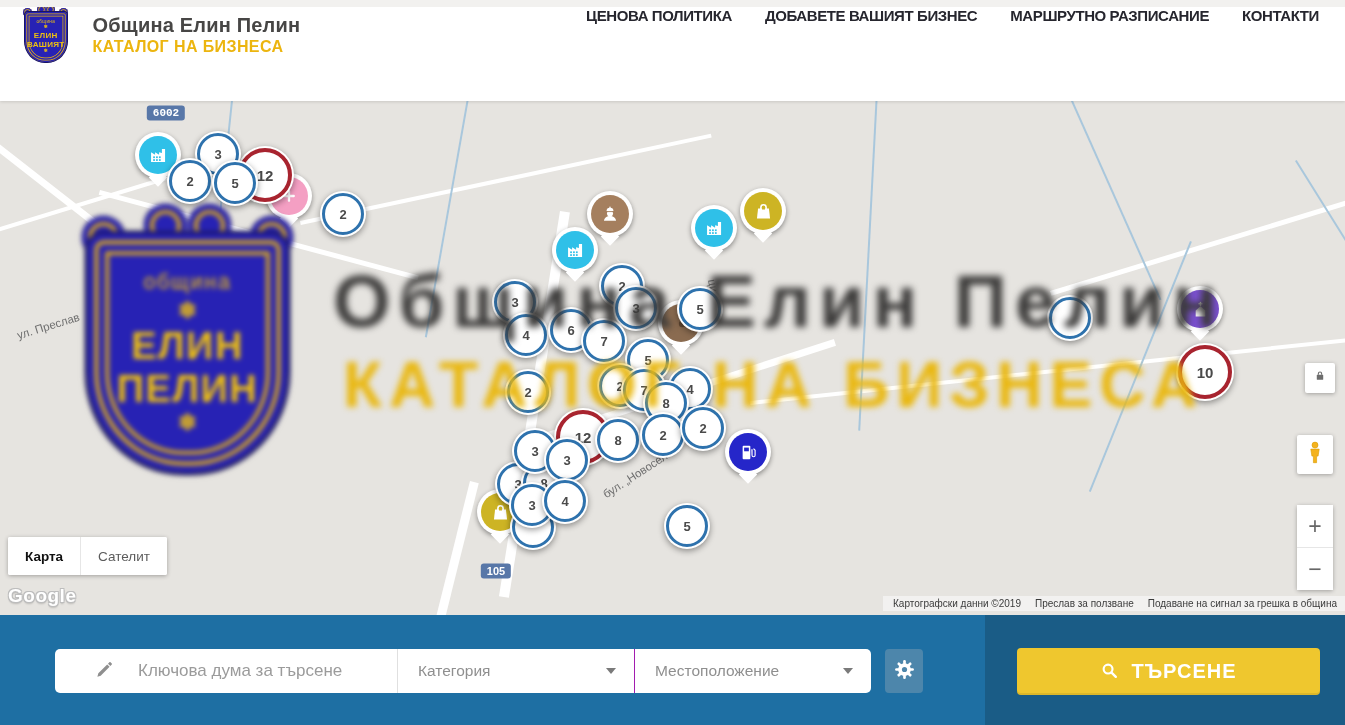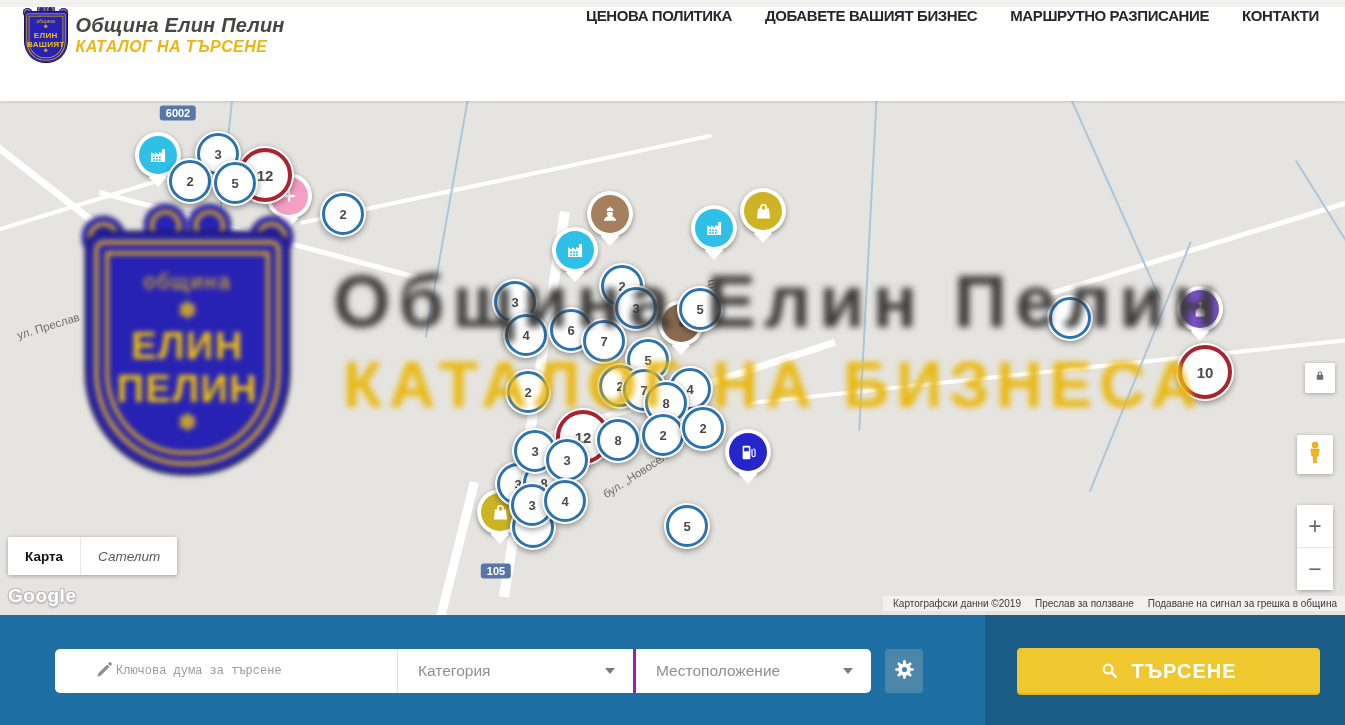--- a/index.html
+++ b/index.html
@@ -4,21 +4,21 @@
 <style>
   html,body{margin:0;padding:0;}
   body{width:1345px;height:725px;overflow:hidden;font-family:"Liberation Sans",sans-serif;background:#fff;}
   .page{position:relative;width:1345px;height:725px;overflow:hidden;}
 
   
   .topstrip{position:absolute;left:0;top:0;width:100%;height:7px;background:#f2f1ef;z-index:210;}
   header{position:absolute;left:0;top:7px;width:100%;height:94px;background:#fff;z-index:200;
          box-shadow:0 1px 3px rgba(0,0,0,.13);display:flex;align-items:flex-start;}
   .brand{display:flex;align-items:center;margin-left:24px;cursor:pointer;}
-  .brand-text{margin-left:8px;font-style:italic;}
+  .brand-text{margin-left:25px;}
   .brand-title{font-size:20px;font-weight:bold;color:#474645;letter-spacing:.2px;}
   .brand-subtitle{font-size:16px;font-weight:bold;color:#ecb50f;letter-spacing:.4px;margin-top:1px;}
   nav{margin-left:auto;margin-right:26px;display:flex;gap:33px;}
   .nav-item{font-size:15px;font-weight:bold;color:#26262e;letter-spacing:-.4px;cursor:pointer;text-decoration:none;white-space:nowrap;}
 
   
   .crest{position:relative;width:10em;height:12.8em;}
   .curl{position:absolute;width:2.1em;height:2.1em;border-radius:50%;background:#2722b4;
         box-shadow:inset 0 0 0 .3em #2722b4, inset 0 0 0 .48em #e8b411;}
   .curl-l{left:-.15em;top:.15em;} .curl-r{right:-.15em;top:.15em;}
@@ -62,21 +62,21 @@
   .wm-title{left:333px;top:158px;font-size:74px;font-weight:bold;color:#3b3a39;letter-spacing:8px;
         filter:blur(3.5px);white-space:nowrap;}
   .wm-sub{left:343px;top:247px;font-size:64px;font-weight:bold;color:#e9b70e;letter-spacing:7px;
         filter:blur(3px);white-space:nowrap;}
 
   
   .maptype{position:absolute;left:8px;top:436px;height:38px;display:flex;background:#fff;border-radius:2px;
         box-shadow:0 1px 4px rgba(0,0,0,.3);z-index:120;overflow:hidden;}
   .maptype-btn{display:flex;align-items:center;padding:0 17px;font-size:13.5px;cursor:pointer;background:#fff;border:none;}
   .maptype-btn.active{font-weight:bold;color:#111;}
-  .maptype-btn.inactive{color:#5b5b5b;border-left:1px solid #e6e6e6;font-style:italic;}
+  .maptype-btn.inactive{color:#5b5b5b;border-left:1px solid #e6e6e6;}
   .ctrl{position:absolute;background:#fff;border-radius:2px;box-shadow:0 1px 4px rgba(0,0,0,.3);z-index:120;
         display:flex;align-items:center;justify-content:center;cursor:pointer;}
   .ctrl-lock{left:1305px;top:262px;width:30px;height:30px;}
   .ctrl-pegman{left:1297px;top:334px;width:36px;height:39px;}
   .zoomctrl{position:absolute;left:1297px;top:404px;width:36px;height:85px;background:#fff;border-radius:2px;
         box-shadow:0 1px 4px rgba(0,0,0,.3);z-index:120;display:flex;flex-direction:column;}
   .zoom-btn{flex:1;display:flex;align-items:center;justify-content:center;font-size:23px;color:#666;cursor:pointer;background:#fff;border:none;font-family:"Liberation Sans",sans-serif;}
   .zoom-btn:first-child{border-bottom:1px solid #e6e6e6;}
   .google-logo{position:absolute;left:8px;top:484px;font-size:19px;font-weight:bold;color:#fff;z-index:120;letter-spacing:.5px;
         text-shadow:-1px -1px 0 #bdbdbd,1px -1px 0 #bdbdbd,-1px 1px 0 #bdbdbd,1px 1px 0 #bdbdbd,0 2px 2px rgba(0,0,0,.2);}
@@ -84,25 +84,25 @@
         background:rgba(245,245,245,.78);padding:0 8px 0 10px;font-size:10px;color:#3b3b3b;z-index:120;white-space:nowrap;}
   .attribution a{color:#3b3b3b;text-decoration:none;cursor:pointer;}
 
   
   .searchbar{position:absolute;left:0;top:615px;width:1345px;height:110px;background:#1e6fa3;z-index:220;}
   .search-right-bg{position:absolute;left:985px;top:0;width:360px;height:110px;background:#1a5c86;}
   .search-fields{position:absolute;left:55px;top:34px;width:816px;height:44px;background:#fff;border-radius:5px;
         display:flex;align-items:stretch;}
   .field{display:flex;align-items:center;}
   .field-keyword{width:302px;border-right:1px solid #e0e0e0;padding-left:40px;}
-  .field-keyword input{border:none;outline:none;flex:1;font-size:12px;color:#333;width:200px;
-        font-family:Liberation Mono, monospace;background:transparent;}
+  .field-keyword input{border:none;outline:none;flex:1;font-size:17px;color:#333;margin-left:22px;width:200px;
+        font-family:Liberation Sans, sans-serif;background:transparent;}
   .field-keyword input::placeholder{color:#9b9b9b;}
   .field-select{flex:1;padding:0 18px 0 20px;justify-content:space-between;cursor:pointer;}
-  .field-select + .field-select{border-left:3px solid #a21caf;}
+  .field-select + .field-select{border-left:1px solid #a21caf;}
   .field-label{font-size:15.5px;color:#8f8f8f;}
   .dd-arrow{width:0;height:0;border-left:5px solid transparent;border-right:5px solid transparent;border-top:6px solid #7a7a7a;}
   .gear-btn{position:absolute;left:885px;top:34px;width:38px;height:44px;background:#4d86ab;border:none;border-radius:4px;
         display:flex;align-items:center;justify-content:center;cursor:pointer;}
   .search-btn{position:absolute;left:1017px;top:33px;width:303px;height:47px;background:#efc72e;border:none;border-radius:4px;
         display:flex;align-items:center;justify-content:center;gap:12px;cursor:pointer;
         box-shadow:inset 0 -2px 0 rgba(0,0,0,.08);}
   .search-btn-label{font-size:20px;font-weight:bold;color:#fff;letter-spacing:1px;font-family:"Liberation Sans",sans-serif;}
 </style>
 </head>
@@ -122,21 +122,21 @@
         <div class="crest-body">
           <div class="crest-org">община</div>
           <div class="crest-orn">✽</div>
           <div class="crest-name">ЕЛИН</div>
           <div class="crest-name">ВАШИЯТ</div>
           <div class="crest-orn">✽</div>
         </div>
       </div>
       <div class="brand-text">
         <div class="brand-title">Община Елин Пелин</div>
-        <div class="brand-subtitle">КАТАЛОГ НА ТЪРСЕНЕ</div>
+        <div class="brand-subtitle">КАТАЛОГ НА БИЗНЕСА</div>
       </div>
     </div>
     <nav>
         <a class="nav-item">ЦЕНОВА ПОЛИТИКА</a>
         <a class="nav-item">ДОБАВЕТЕ ВАШИЯТ БИЗНЕС</a>
         <a class="nav-item">МАРШРУТНО РАЗПИСАНИЕ</a>
         <a class="nav-item">КОНТАКТИ</a>
       </nav>
   </header>
 
@@ -157,21 +157,21 @@
     <div class="stream" style="left:1062px;top:-20px;width:2px;height:240px;transform:rotate(-24deg);"></div>
     <div class="stream" style="left:1190px;top:140px;width:2px;height:270px;transform:rotate(22deg);"></div>
     <div class="stream" style="left:1295px;top:60px;width:2px;height:210px;transform:rotate(-32deg);"></div>
 
     <div id="street-labels">
         <div class="street-label" style="left:16px;top:219px;transform:rotate(-17deg);">ул. Преслав</div>
         <div class="street-label" style="left:598px;top:368px;transform:rotate(-33deg);">бул. „Новосел</div>
         <div class="street-label" style="left:704px;top:182px;transform:rotate(80deg);">ции</div>
       </div>
     <div id="road-signs">
-        <div class="road-sign" style="left:178px;top:12px;">6002</div>
+        <div class="road-sign" style="left:166px;top:12px;font-family:Liberation Mono, monospace;">6002</div>
         <div class="road-sign" style="left:496px;top:470px;">105</div>
       </div>
     <div id="markers">
         <div class="pin" style="left:289px;top:95px;z-index:10;">
     <div class="pin-inner" style="background:#f49fc3;">
             <svg viewBox="0 0 24 24" width="20" height="20">
               <g fill="#fff">
                 <rect x="10.6" y="5" width="2.8" height="14" rx="1"></rect>
                 <rect x="5" y="10.6" width="14" height="2.8" rx="1"></rect>
               </g>

